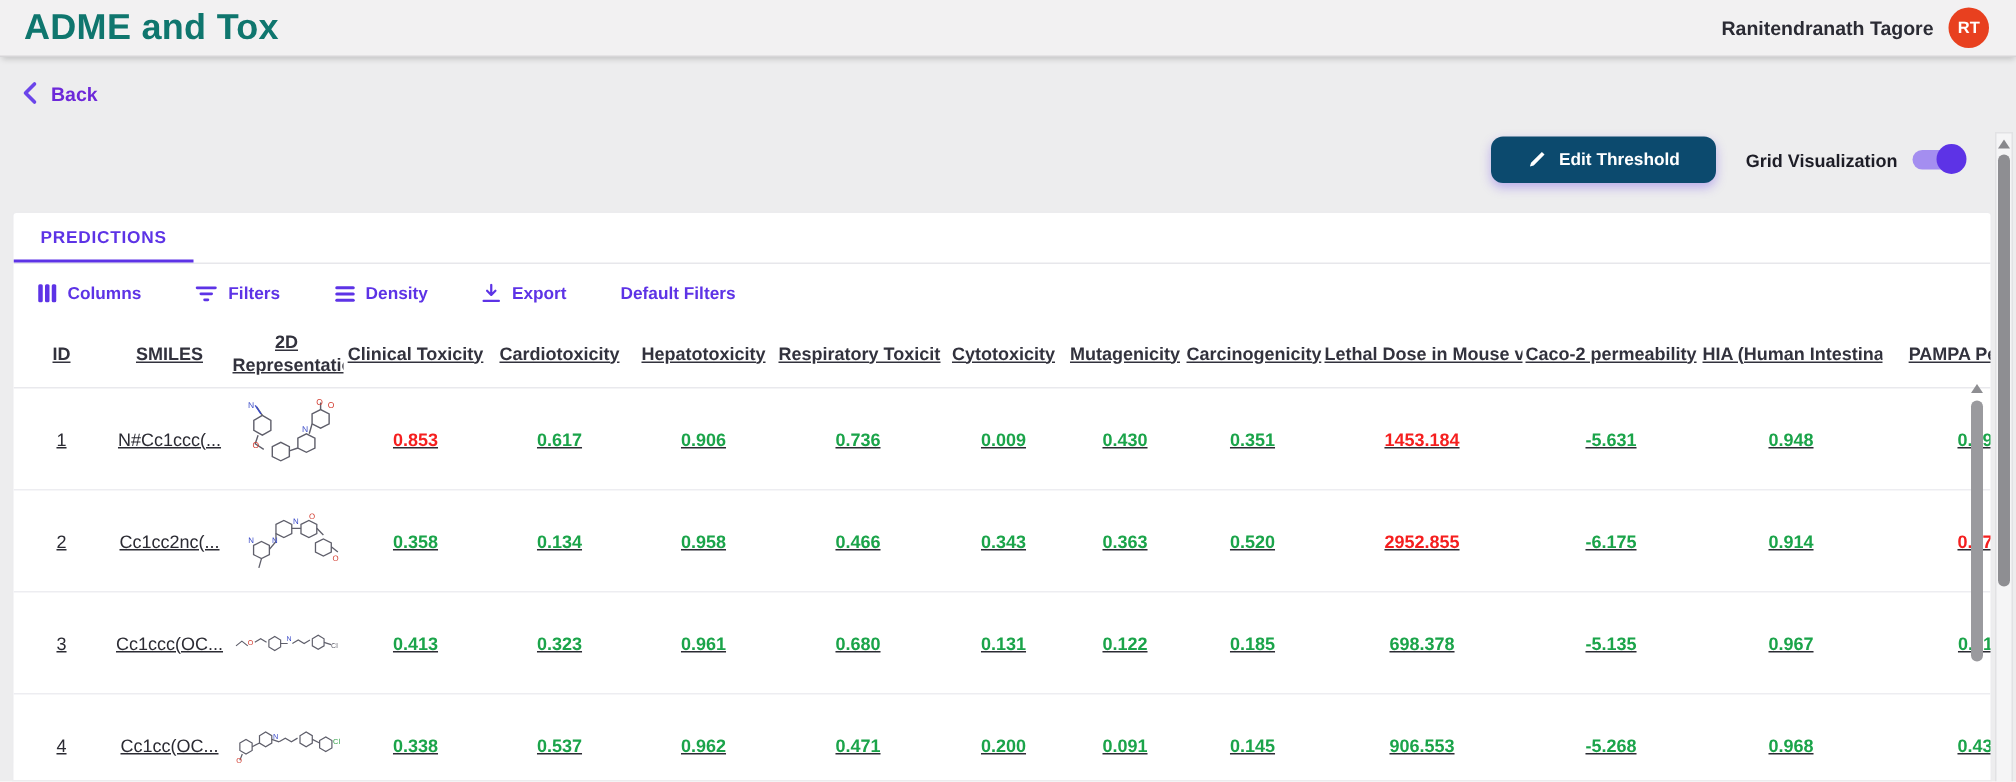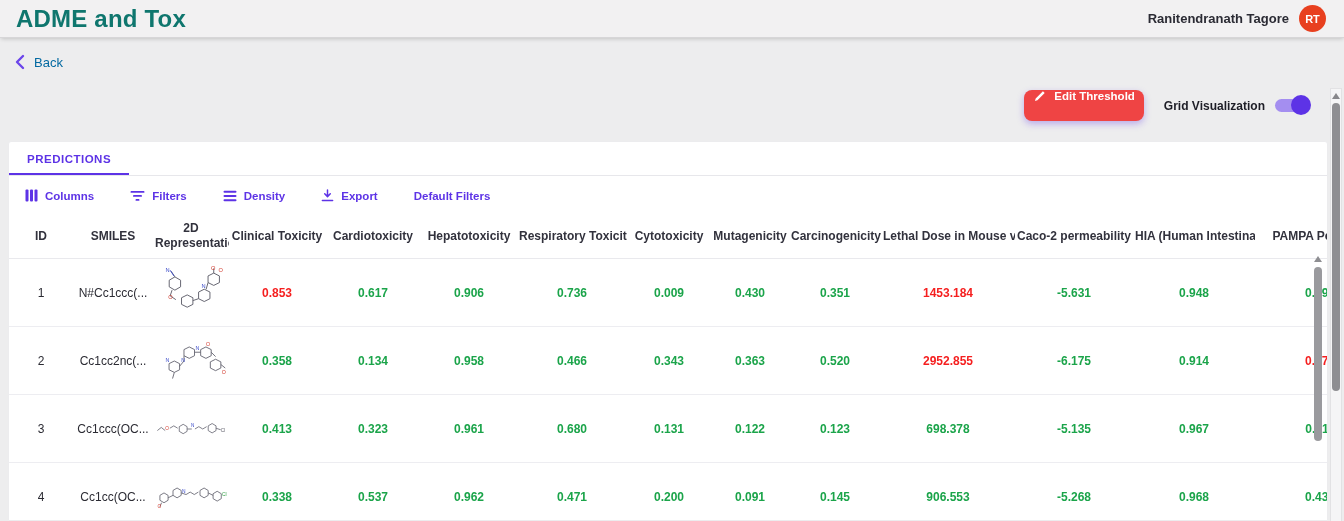--- a/index.html
+++ b/index.html
@@ -19,47 +19,47 @@
     box-shadow:0 2px 4px -1px rgba(0,0,0,.18);
     position:relative; z-index:6;
   }
   .app-title { font-size:24px; font-weight:700; color:#0f766e; letter-spacing:.2px; }
   .user { display:flex; align-items:center; gap:10px; }
   .user-name { font-size:13px; font-weight:700; color:#2b2b34; }
   .avatar { width:27px; height:27px; border-radius:50%; background:#e8401f; color:#fff;
     font-size:11px; font-weight:700; display:flex; align-items:center; justify-content:center; cursor:pointer; }
   
   .back-row { padding:16px 0 0 14px; }
-  .back-link { display:inline-flex; align-items:center; gap:9px; color:#0369a1;
-    font-size:13px; font-weight:400; cursor:pointer; }
+  .back-link { display:inline-flex; align-items:center; gap:9px; color:#6d28d9;
+    font-size:13px; font-weight:700; cursor:pointer; }
   
   .actions-row { display:flex; justify-content:flex-end; align-items:center; gap:16px;
     padding:16px 36px 12px 0; }
-  .btn { background:#ef4444; color:#fff; border:none; border-radius:8px; height:31px;
-    padding:0 9px; font-size:11.5px; font-weight:700; font-family:inherit;
-    display:inline-flex; gap:8px; cursor:pointer;
+  .btn { background:#0c4a6e; color:#fff; border:none; border-radius:8px; height:31px;
+    padding:0 24px; font-size:11.5px; font-weight:700; font-family:inherit;
+    display:inline-flex; align-items:center; gap:8px; cursor:pointer;
     box-shadow:0 3px 7px rgba(93,51,230,.35); }
   .btn svg { flex:0 0 auto; }
   .toggle-wrap { display:flex; gap:10px; margin-left:4px; }
   .toggle-label { font-size:12px; font-weight:700; color:#1d1d26; }
   .switch { width:33px; height:13px; border-radius:7px; background:#a48ef0; position:relative; cursor:pointer; }
   .switch .knob { width:20px; height:20px; border-radius:50%; background:#5d33e6;
     position:absolute; right:-3px; top:-3.5px; }
   
   .card { position:absolute; left:8px; right:16px; top:141px; bottom:0; background:#ffffff;
     border-radius:3px 3px 0 0; overflow:hidden; border:1px solid #ececee; }
   .tabs-row { border-bottom:1px solid #e7e7eb; height:34px; display:flex; align-items:stretch; }
   .tab { padding:11px 18px 0 18px; font-size:11.5px; font-weight:700; letter-spacing:.5px;
     color:#5d33e6; border-bottom:2px solid #5d33e6; cursor:pointer; }
   .toolbar { display:flex; align-items:center; gap:36px; padding:13px 0 11px 16px; }
   .tool-item { display:inline-flex; align-items:center; gap:7px; color:#5d33e6;
     font-size:11.5px; font-weight:700; cursor:pointer; }
   
   .grid-cols { display:grid;
-    grid-template-columns:64px 80px 76px 96px 96px 96px 110px 84px 78px 92px 134px 118px 122px 130px; }
+    grid-template-columns:64px 80px 76px 96px 96px 96px 110px 84px 78px 92px 134px 118px 122px 130px;text-decoration:underline; }
   .thead { height:46px; align-items:center; color:#32323d; font-size:12px; font-weight:700;
     text-align:center; border-bottom:1px solid #e9e9ed; }
   .th { overflow:hidden; white-space:nowrap; padding:0 2px; cursor:pointer; }
   .th.wrap { white-space:normal; line-height:1.2; }
   .tbody { position:relative; }
   .tr { height:68px; align-items:center; text-align:center; border-bottom:1px solid #ededf1;
     font-size:12px; color:#2b2b33; cursor:pointer; }
   .td { overflow:hidden; white-space:nowrap; padding:0 2px; }
   .num.green { color:#1ba44a; font-weight:700; }
   .num.red   { color:#f51f1f; font-weight:700; }
@@ -259,21 +259,21 @@
     <path d="M78,10 l6,2"></path>
     <text x="84" y="15" font-size="6" fill="#5f5f6b" stroke="none">Cl</text>
   </svg>
 </div>
         <div class="td num green">0.413</div>
         <div class="td num green">0.323</div>
         <div class="td num green">0.961</div>
         <div class="td num green">0.680</div>
         <div class="td num green">0.131</div>
         <div class="td num green">0.122</div>
-        <div class="td num green">0.123</div>
+        <div class="td num green">0.185</div>
         <div class="td num green">698.378</div>
         <div class="td num green">-5.135</div>
         <div class="td num green">0.967</div>
         <div class="td num green">0.411</div>
       </div>
       <div class="tr grid-cols">
         <div class="td">4</div>
         <div class="td">Cc1cc(OC...</div>
         <div class="td mol-cell">
   <svg width="88" height="28" viewBox="0 0 88 28" fill="none" stroke="#5f5f6b" stroke-width="1">

